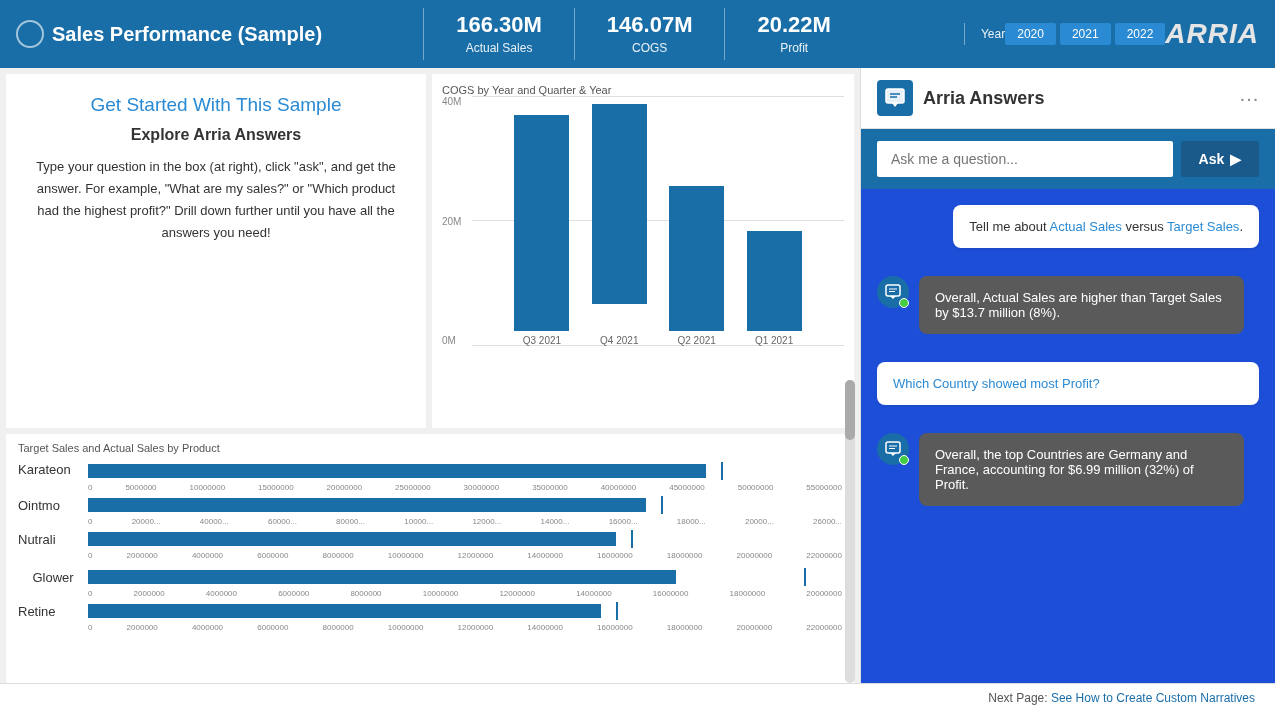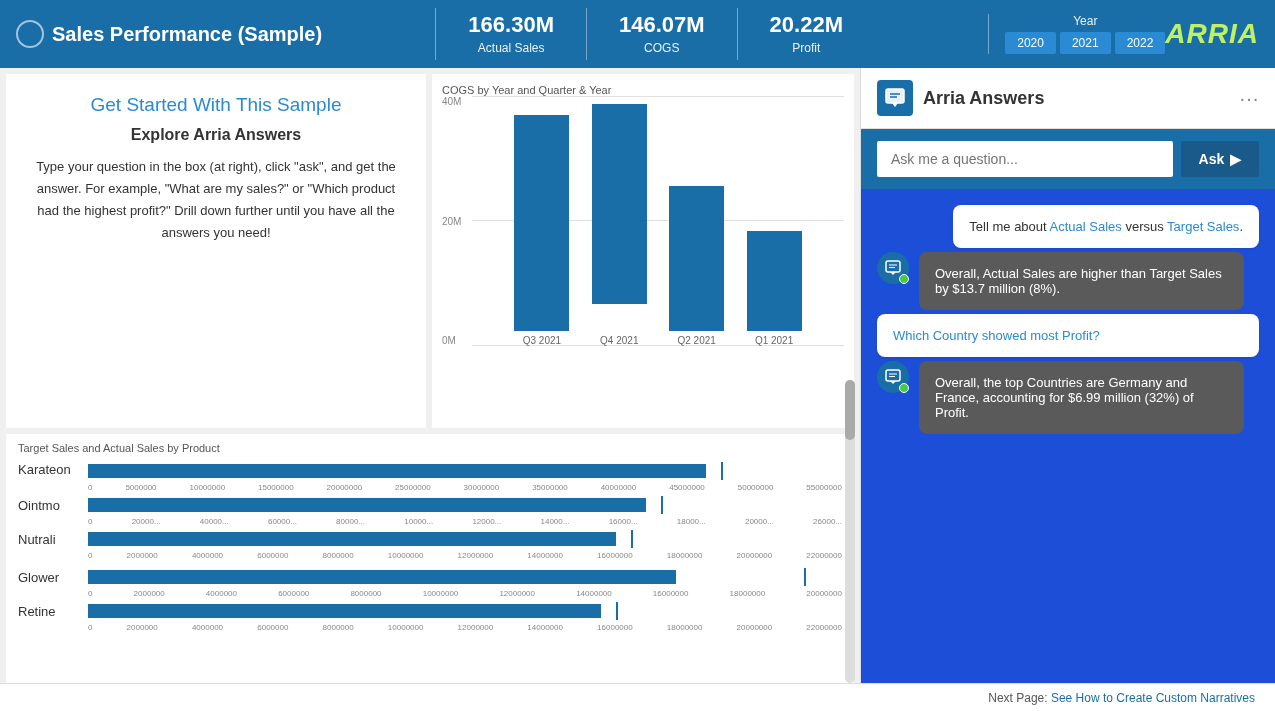--- a/index.html
+++ b/index.html
@@ -36,22 +36,21 @@
       font-size: 22px;
       font-weight: bold;
       display: block;
     }
     .metric-label {
       font-size: 12px;
       opacity: 0.9;
     }
     .header-year-section {
       display: flex;
-      flex-direction: column;
-      align-items: center;
+      align-items: flex-end;
       margin-left: 20px;
       border-left: 1px solid rgba(255,255,255,0.4);
       padding-left: 16px;
     }
     .year-label {
       font-size: 12px;
       opacity: 0.9;
       margin-bottom: 4px;
     }
     .year-buttons {
@@ -65,21 +64,21 @@
       padding: 4px 12px;
       font-size: 12px;
       cursor: pointer;
       border-radius: 2px;
     }
     .arria-logo {
       margin-left: auto;
       font-size: 28px;
       font-weight: bold;
       font-style: italic;
-      color: #bef264;
+      color: #e5e5e5;
       letter-spacing: 1px;
     }
     .logo-circle {
       width: 28px;
       height: 28px;
       border-radius: 50%;
       border: 2px solid rgba(255,255,255,0.6);
       display: inline-flex;
       align-items: center;
       justify-content: center;
@@ -201,21 +200,21 @@
       display: flex;
       align-items: center;
       gap: 6px;
     }
     .chat-area {
       flex: 1;
       overflow-y: auto;
       padding: 16px;
       display: flex;
       flex-direction: column;
-      gap: 4px;
+      gap: 28px;
     }
     .chat-bubble-user {
       background: white;
       border-radius: 8px;
       padding: 14px 16px;
       font-size: 13px;
       color: #333;
       align-self: flex-end;
       max-width: 90%;
       box-shadow: 0 1px 3px rgba(0,0,0,0.1);
@@ -433,21 +432,21 @@
                   <span>12000000</span>
                   <span>14000000</span>
                   <span>16000000</span>
                   <span>18000000</span>
                   <span>20000000</span>
                   <span>22000000</span>
               </div>
             </div>
           </div>
 
-          <div style="margin-top:20px; margin-bottom:12px; display:flex; align-items:center;">
+          <div style="margin-top:20px; margin-bottom:12px; display:flex; align-items:center;text-align:center;">
             <span style="font-size:13px;color:#333;width:70px;flex:0 0 70px;">Glower</span>
             <div style="flex:1; position:relative; height:18px;">
               <div style="background:#1a6ea8; height:14px; width:78%; position:absolute; top:2px;"></div>
               <div style="background:#1a6ea8; width:2px; height:18px; position:absolute; top:0; left:95%;"></div>
               <div style="position:absolute; bottom:-12px; left:0; right:0; display:flex; justify-content:space-between; font-size:8px; color:#888;">
                 <span>0</span>
                   <span>2000000</span>
                   <span>4000000</span>
                   <span>6000000</span>
                   <span>8000000</span>

